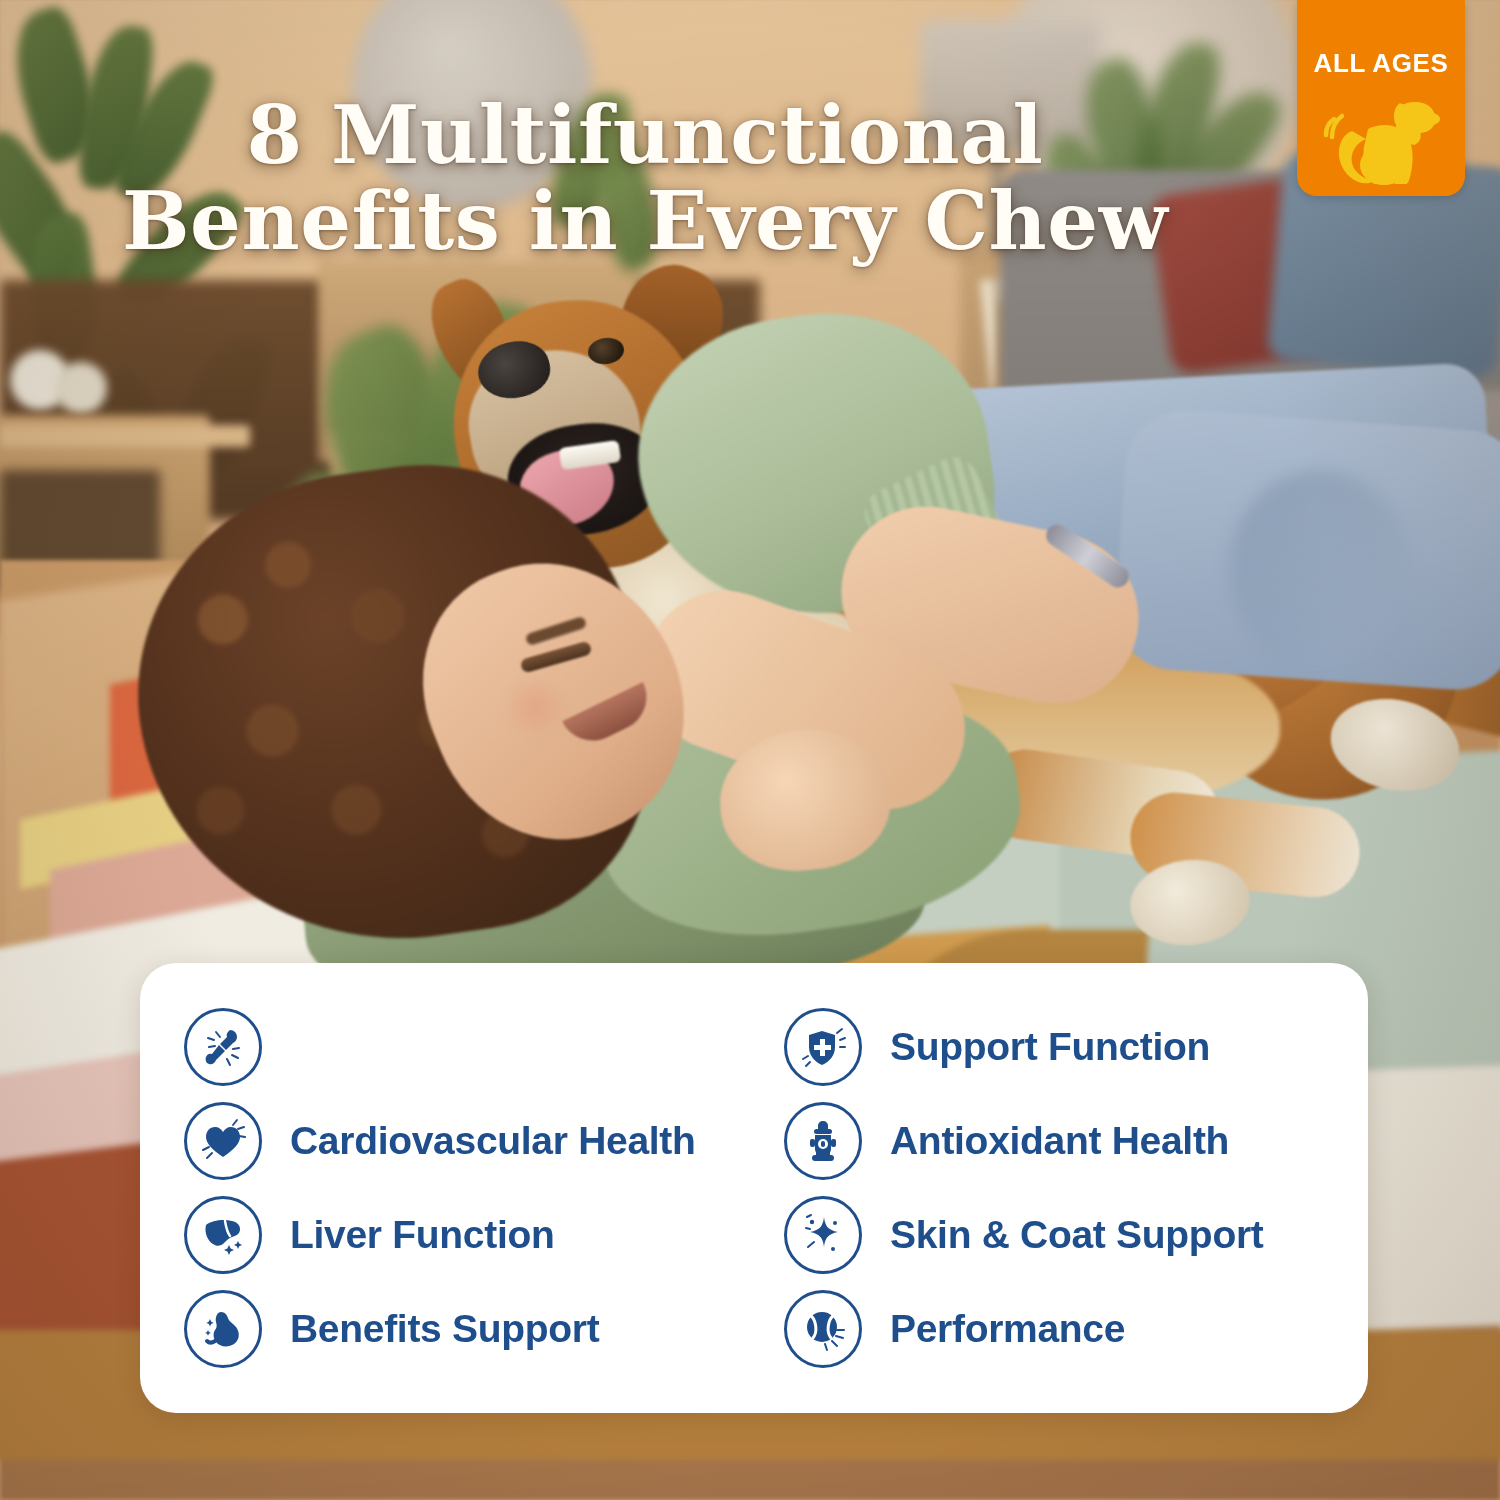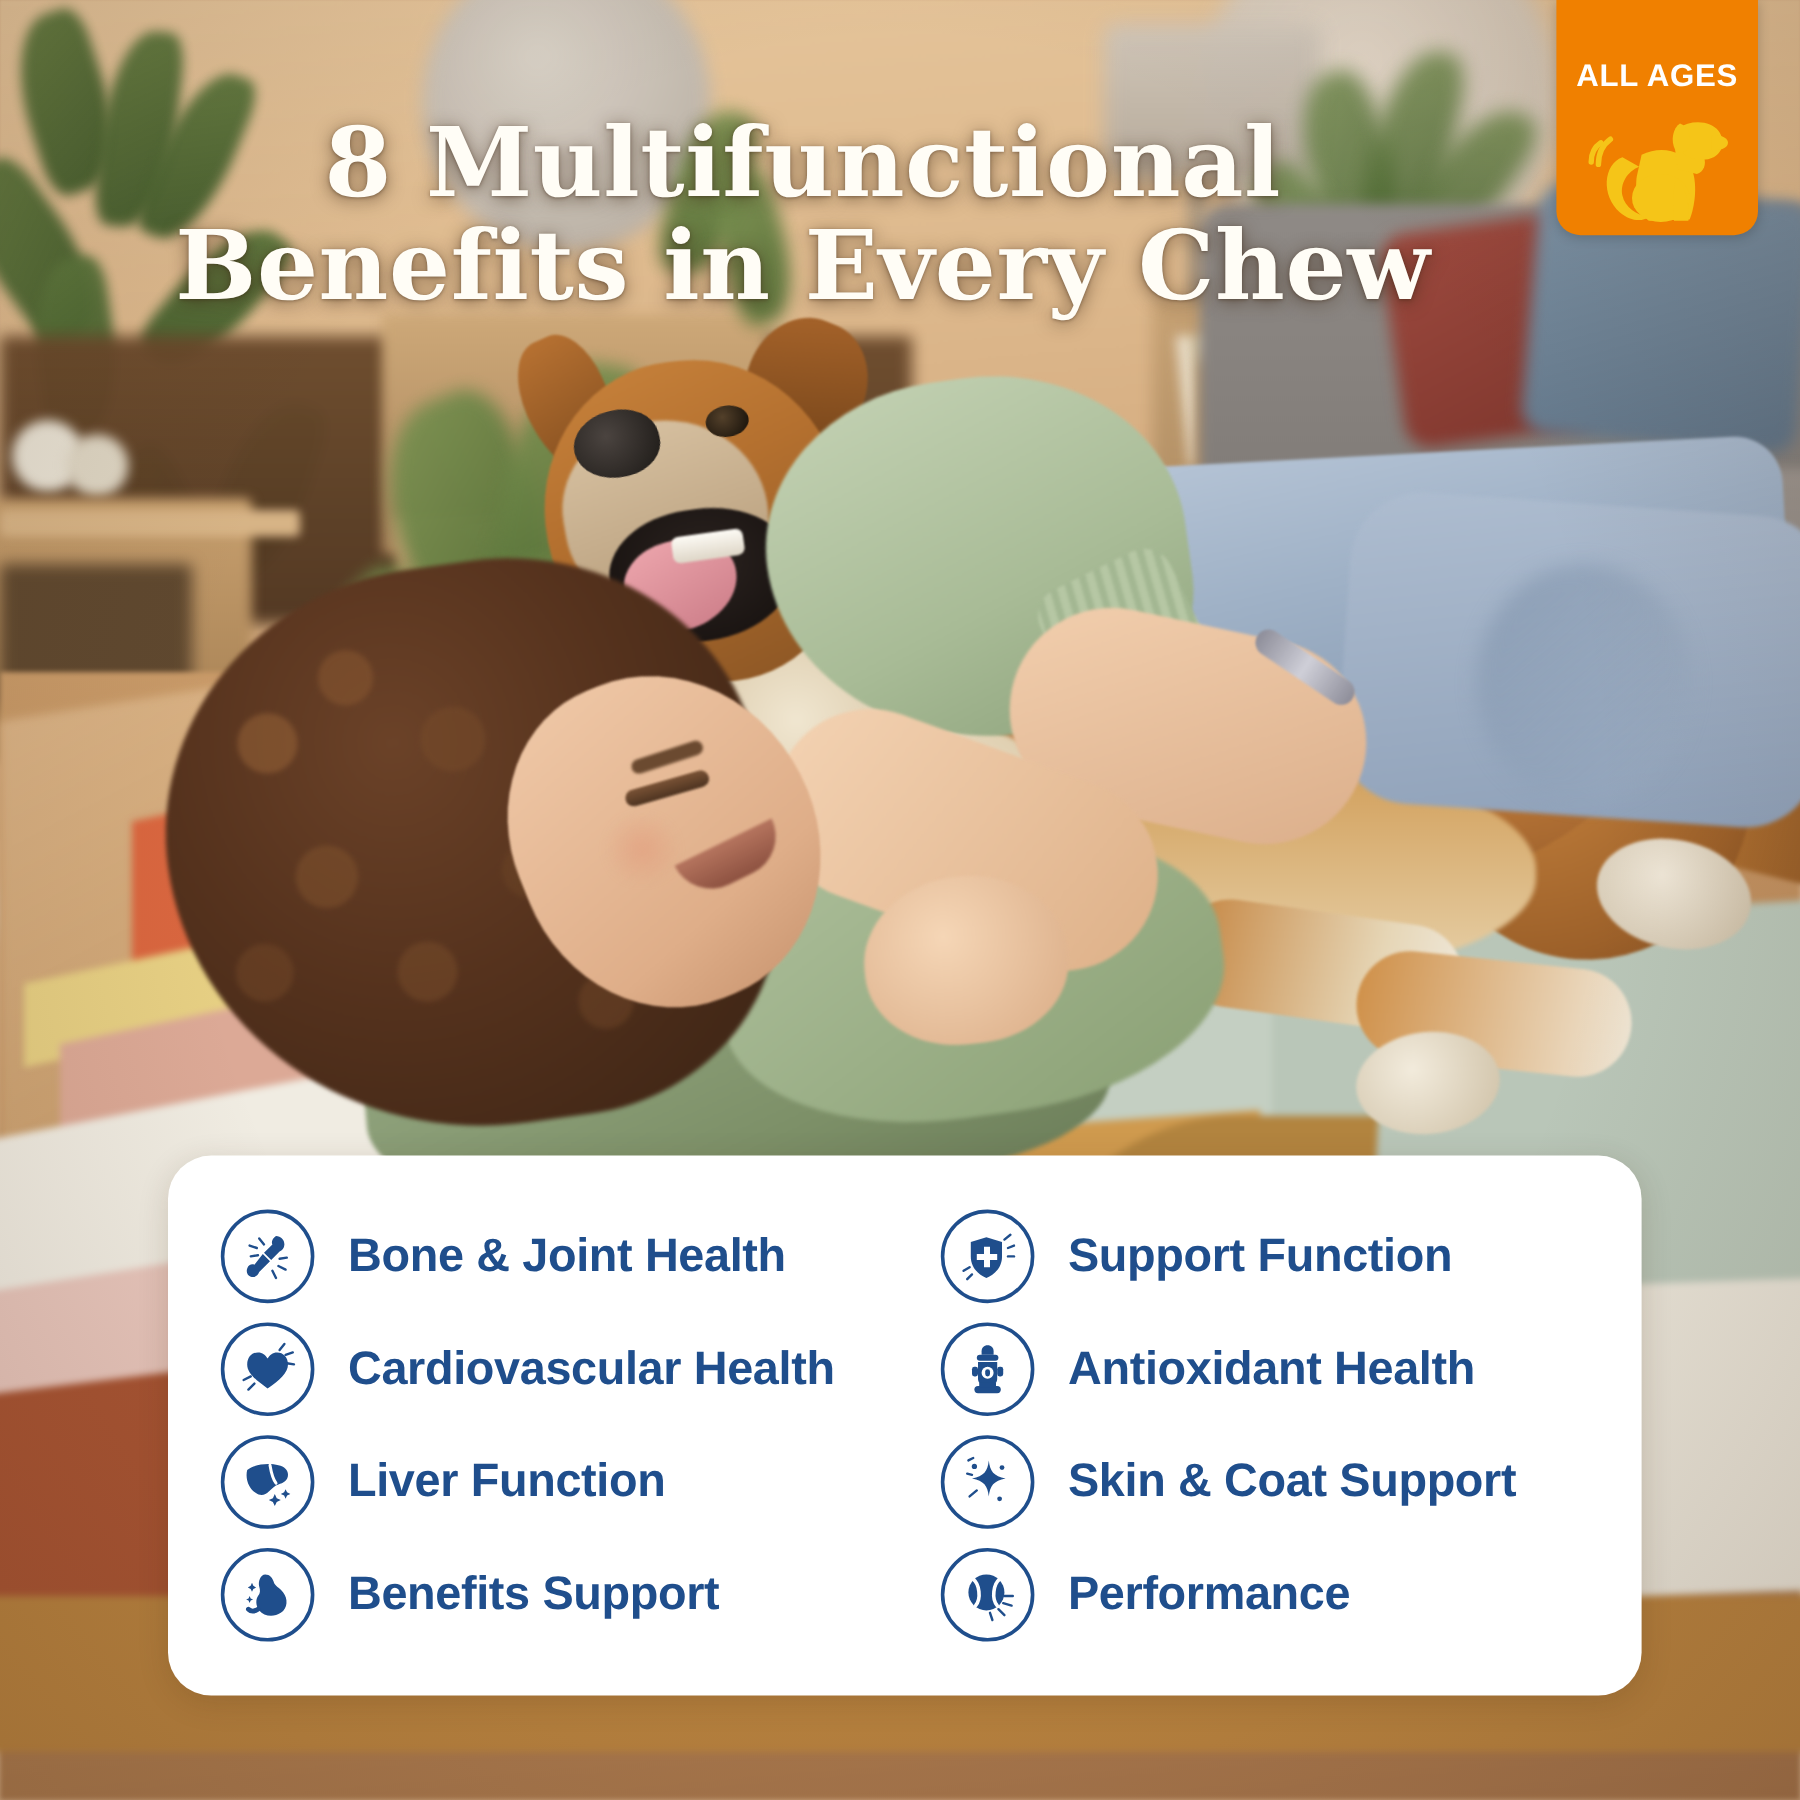--- a/index.html
+++ b/index.html
@@ -227,21 +227,20 @@
     background:radial-gradient(ellipse at 50% 45%,rgba(0,0,0,0) 55%,rgba(60,35,15,.18) 100%);}
 
   
   .headline{
     position:absolute;left:0;top:92px;width:1290px;text-align:center;
     font-family:"DejaVu Serif", serif;
     font-weight:700;color:#fffdf6;
     font-size:80px;line-height:1.08;letter-spacing:.5px;
     text-shadow:0 3px 14px rgba(60,38,20,.55), 0 1px 3px rgba(60,38,20,.45);
     white-space:pre-line;
-    padding-left:24px;
   }
 
   
   .badge{
     position:absolute;left:1297px;top:0;width:168px;height:196px;
     background:#f08000;border-radius:0 0 20px 20px;
     box-shadow:0 2px 10px rgba(0,0,0,.18);
     display:flex;flex-direction:column;align-items:center;
   }
   .badge-text{
@@ -448,21 +447,20 @@
             <g stroke="#1f4e8c" stroke-width="2" stroke-linecap="round">
               <line x1="17" y1="9" x2="21" y2="14"></line>
               <line x1="9" y1="15" x2="15" y2="17"></line>
               <line x1="10" y1="24" x2="16" y2="23"></line>
               <line x1="34" y1="26" x2="40" y2="25"></line>
               <line x1="33" y1="32" x2="39" y2="35"></line>
               <line x1="28" y1="36" x2="31" y2="42"></line>
             </g>
           </svg>
         </span>
-        <span class="item-label">Bone &amp; Joint Health</span>
       </div>
 
       <div class="item">
         <span class="icon-wrap">
           <svg width="48" height="48" viewBox="0 0 48 48" aria-hidden="true">
             <path d="M23 8l-13 4v12c0 9 6 15 13 18 7-3 13-9 13-18V12z" fill="#1f4e8c"></path>
             <path d="M21 16h5v6h6v5h-6v6h-5v-6h-6v-5h6z" fill="#ffffff"></path>
             <g stroke="#1f4e8c" stroke-width="2" stroke-linecap="round">
               <line x1="38" y1="10" x2="43" y2="6"></line>
               <line x1="41" y1="17" x2="46" y2="15"></line>

